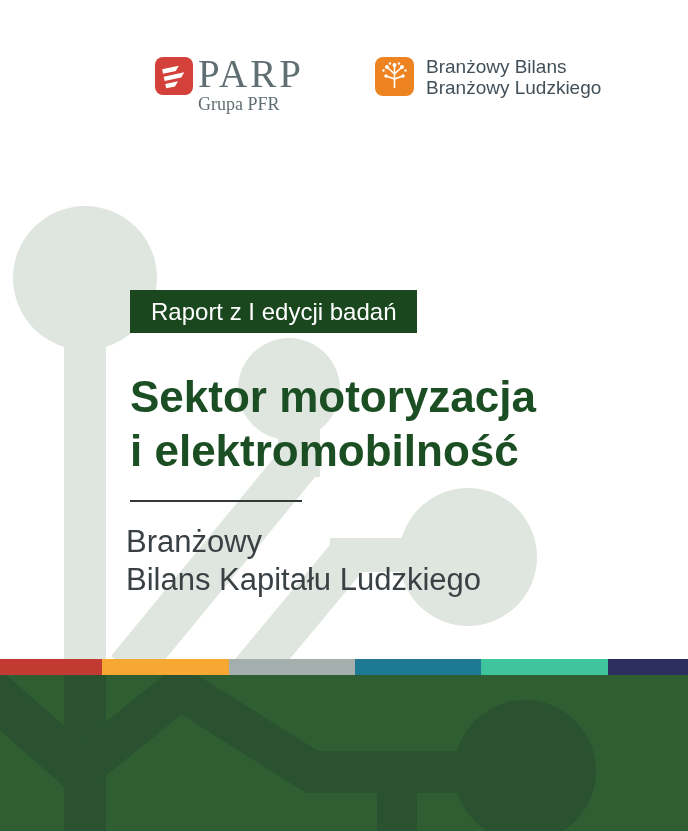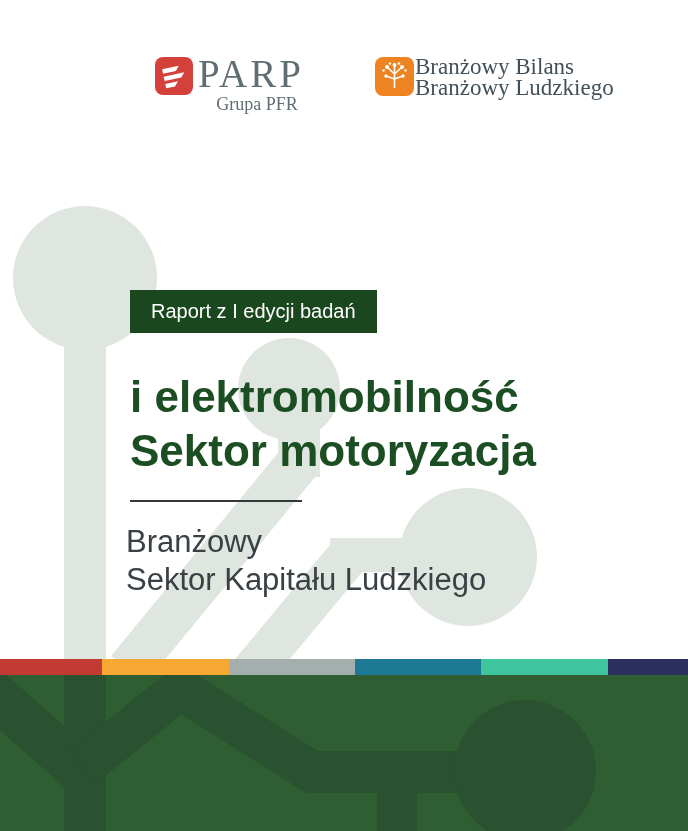--- a/index.html
+++ b/index.html
@@ -20,36 +20,36 @@
   
   .logos{position:absolute;left:0;top:0;width:688px;height:130px;z-index:2;}
   .parp-logo{position:absolute;left:155px;top:52px;}
   .parp-icon{position:absolute;left:0;top:5px;width:38px;height:38px;}
   .parp-wordmark{
     position:absolute;left:43px;top:0;width:120px;height:44px;
     font-family:"Liberation Serif",serif;font-size:39px;color:var(--parp-gray);
     letter-spacing:3px;line-height:44px;white-space:nowrap;
   }
   .parp-subtext{
-    position:absolute;left:43px;top:42px;width:118px;text-align:center;
+    position:absolute;left:43px;top:42px;width:118px;text-align:left;
     font-family:"Liberation Serif",serif;font-size:18px;color:var(--parp-gray);
     white-space:nowrap;
   }
   .bbkl-logo{position:absolute;left:375px;top:55px;}
   .bbkl-icon{position:absolute;left:0;top:2px;width:39px;height:39px;}
   .bbkl-text{
-    position:absolute;left:40px;top:1px;font-family:Liberation Serif, serif;
-    font-size:23px;line-height:21px;color:var(--bbkl-text);white-space:nowrap;
+    position:absolute;left:51px;top:1px;font-family:Liberation Sans, sans-serif;
+    font-size:19px;line-height:21px;color:var(--bbkl-text);white-space:nowrap;
   }
 
   
   .badge{
     position:absolute;left:130px;top:290px;height:43px;z-index:2;
     background:var(--badge-green);color:var(--white);
-    font-size:20px;line-height:43px;padding:0 21px;white-space:nowrap;
+    font-size:24px;line-height:43px;padding:0 21px;white-space:nowrap;
   }
 
   
   .title{
     position:absolute;left:130px;top:370px;z-index:2;
     color:var(--title-green);font-size:44px;font-weight:bold;line-height:54px;
     white-space:nowrap;
   }
   .divider{
     position:absolute;left:130px;top:500px;width:172px;height:2px;z-index:2;
@@ -127,29 +127,29 @@
         <div>Branżowy Bilans</div>
         <div>Branżowy Ludzkiego</div>
       </div>
     </div>
 
   </div>
 
   <div class="badge">Raport z I edycji badań</div>
 
   <div class="title">
+    <div>Sektor motoryzacja</div>
     <div>i elektromobilność</div>
-    <div>Sektor motoryzacja</div>
   </div>
 
   <div class="divider"></div>
 
   <div class="subtitle">
     <div>Branżowy</div>
-    <div>Sektor Kapitału Ludzkiego</div>
+    <div>Bilans Kapitału Ludzkiego</div>
   </div>
 
   <div class="stripe">
       <div style="width: 102px; background: rgb(194, 58, 50);"></div>
       <div style="width: 127px; background: rgb(247, 168, 50);"></div>
       <div style="width: 126px; background: rgb(164, 174, 172);"></div>
       <div style="width: 126px; background: rgb(30, 122, 148);"></div>
       <div style="width: 127px; background: rgb(63, 197, 157);"></div>
       <div style="width: 80px; background: rgb(43, 46, 94);"></div>
     </div>

